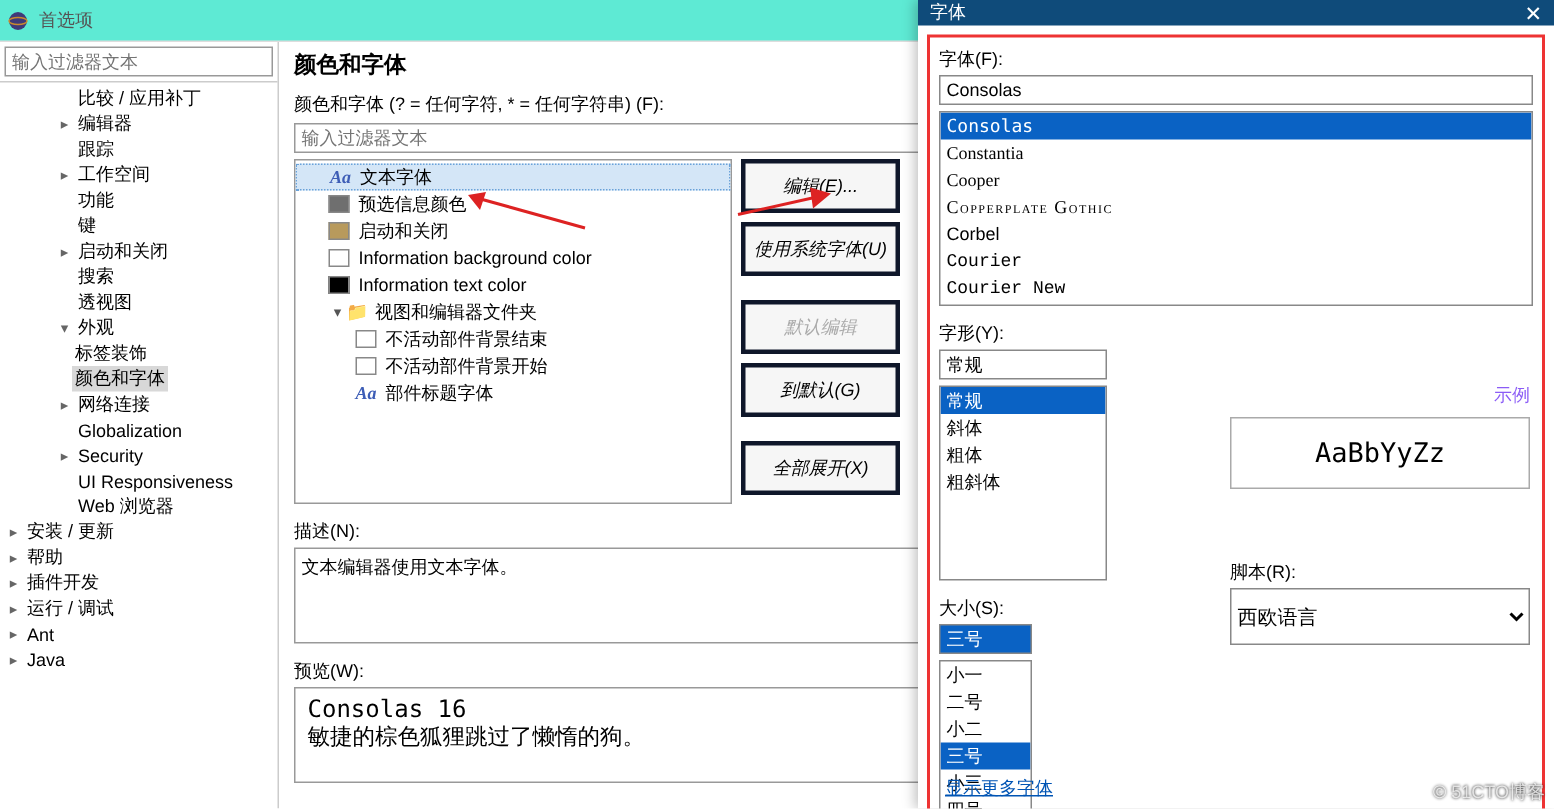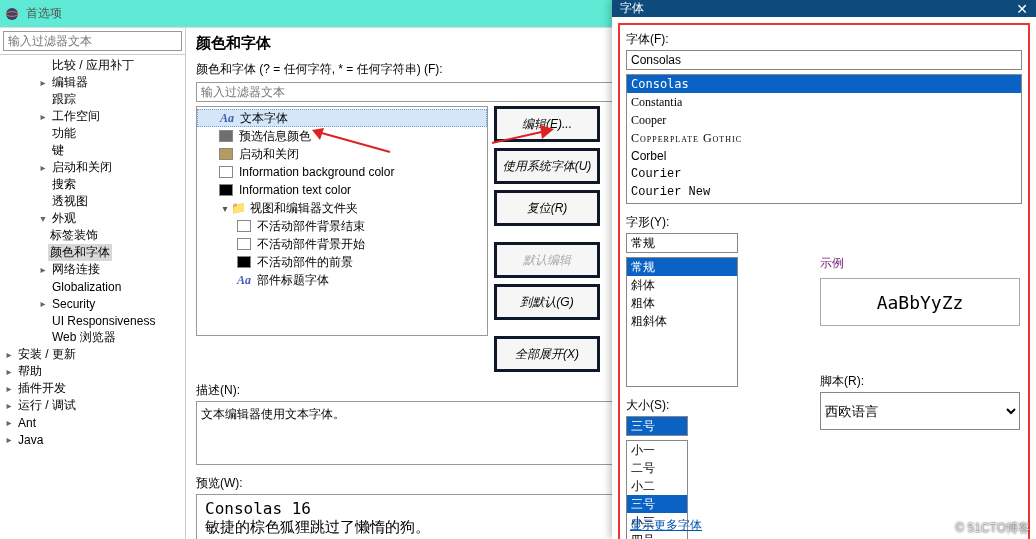--- a/index.html
+++ b/index.html
@@ -65,21 +65,21 @@
     .fdcol label { margin-bottom: 2px; }
     .fdcol input { border: 1px solid #888; height: 20px; padding: 0 4px; font-size: 12px; margin-bottom: 4px; }
     .listbox { border: 1px solid #888; background: #fff; overflow: auto; }
     .listbox .li { height: 18px; padding: 0 4px; display: flex; align-items: center; white-space: nowrap; }
     .listbox .li.sel { background: #0a62c4; color: #fff; }
     .fontcol { flex: 1; } .fontcol .listbox { height: 130px; }
     .stylecol { width: 112px; } .stylecol .listbox { height: 130px; }
     .sizecol { width: 62px; } .sizecol .listbox { height: 130px; }
 
     .examplewrap { position: absolute; left: 200px; right: 8px; top: 230px; }
-    .grplabel { text-align: left; color: #701a75; margin-bottom: 6px; }
+    .grplabel { text-align: right; color: #8b5cf6; margin-bottom: 6px; }
     .samplebox { border: 1px solid #aaa; height: 48px; display: flex; align-items: center; justify-content: center; font-family: Consolas, monospace; font-size: 18px; }
 
     .scriptwrap { position: absolute; left: 200px; right: 8px; top: 348px; }
     .scriptwrap select { width: 100%; height: 38px; border: 1px solid #888; background: #fff; }
 
     .morefonts { position: absolute; left: 10px; bottom: 42px; color: #0054b4; }
     .fdbtns { position: absolute; right: 10px; bottom: 6px; display: flex; gap: 8px; }
     .fdbtns .btn2 { border: 1px solid #888; width: 70px; height: 24px; display: flex; align-items: center; justify-content: center; background: #eaeaea; }
     .fdbtns .btn2.primary { border: 1px solid #3a8fd6; background: #f0abfc; }
     .watermark { position: absolute; right: 6px; bottom: 2px; color: rgba(255,255,255,.75); text-shadow: 0 0 2px #000; font-size: 12px; }
@@ -242,33 +242,28 @@
             </div>
             <div class="ti lv2">
               <span class="sw" style="background:#ffffff"></span>
               <span>不活动部件背景结束</span>
             </div>
             <div class="ti lv2">
               <span class="sw" style="background:#ffffff"></span>
               <span>不活动部件背景开始</span>
             </div>
             <div class="ti lv2">
-              <span class="sw" style="background:#000000"></span>
-              <span>不活动部件的前景</span>
-            </div>
-            <div class="ti lv2">
               <span class="Aa">Aa</span>
               <span>部件标题字体</span>
             </div>
           </div>
       </div>
       <div class="btncol">
         <div class="btn">编辑(E)...</div>
         <div class="btn">使用系统字体(U)</div>
-        <div class="btn">复位(R)</div>
         <div style="height:4px"></div>
         <div class="btn dis">默认编辑</div>
         <div class="btn">到默认(G)</div>
         <div style="height:4px"></div>
         <div class="btn">全部展开(X)</div>
       </div>
     </div>
     <div class="seclabel">描述(N):</div>
     <div class="descbox"><span>文本编辑器使用文本字体。</span></div>
     <div class="seclabel">预览(W):</div>

